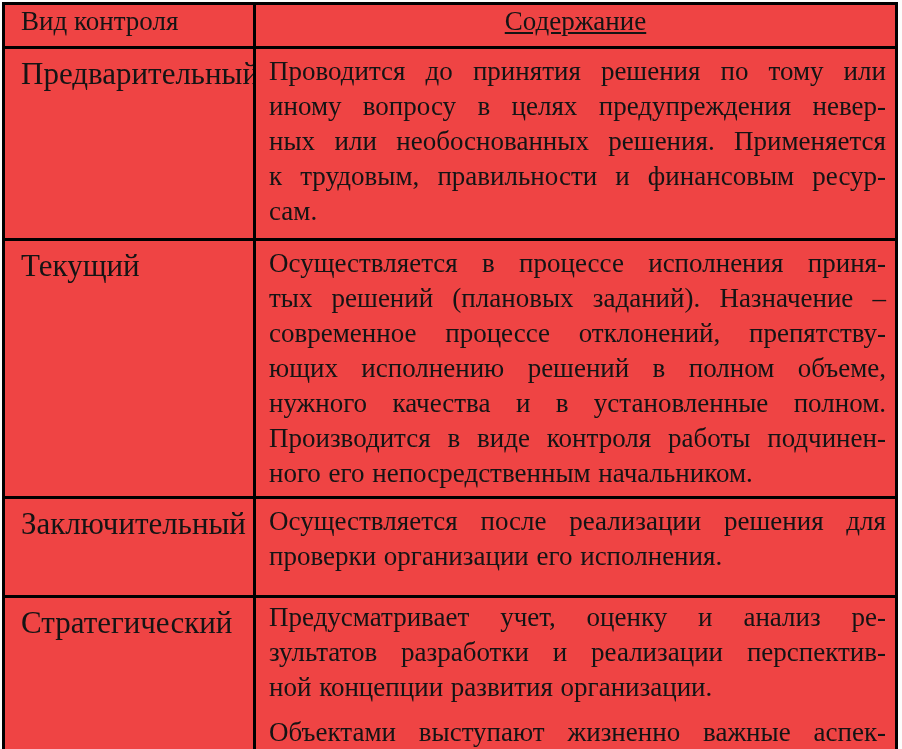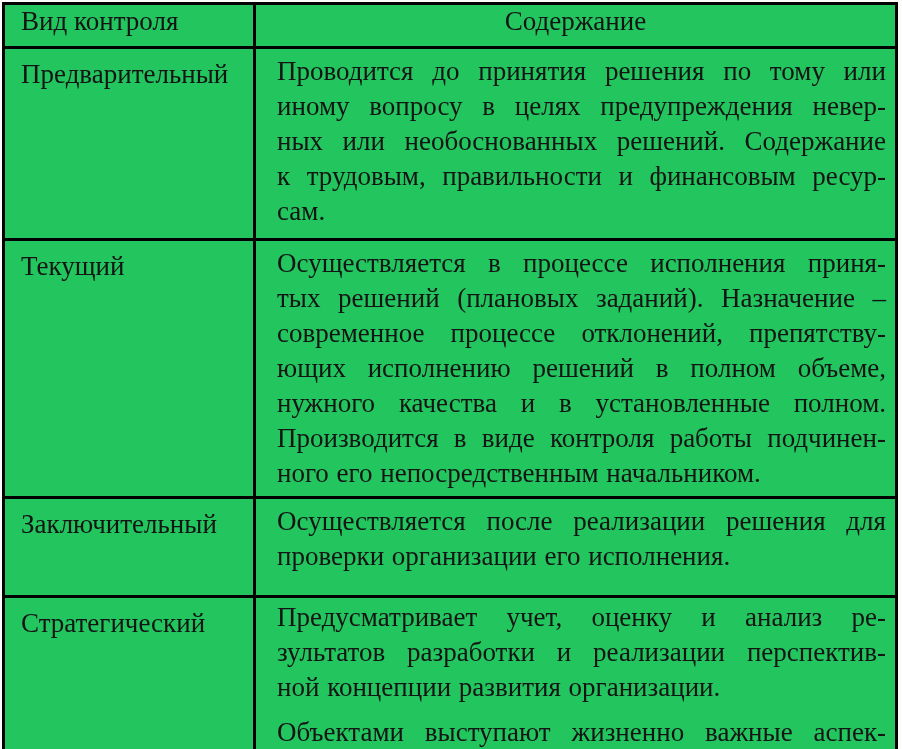--- a/index.html
+++ b/index.html
@@ -27,47 +27,48 @@
     width: 896px;
     border-collapse: collapse;
     table-layout: fixed;
   }
   table.control-table col.c-kind { width: 251px; }
   table.control-table th,
   table.control-table td {
     border: 3px solid #000000;
     vertical-align: top;
     overflow: hidden;
-    background: #22c55e;
+    background: #ef4444;
   }
   th {
     font-weight: normal;
     font-size: 27px;
     height: 39px;
     vertical-align: middle;
   }
   th.kind {
     text-align: left;
     padding-left: 16px;
   }
   th.content {
     text-align: center;
+    text-decoration: underline;
   }
   td.kind {
-    font-size: 27px;
+    font-size: 31px;
     line-height: 34px;
     padding: 8px 4px 0 16px;
     white-space: nowrap;
   }
   td.content {
     font-size: 27px;
     line-height: 35px;
     padding: 5px 9px 0 13px;
   }
-  .para { margin: 0 0 10px 8px; }
+  .para { margin: 0 0 10px 0; }
   .para:last-child { margin-bottom: 0; }
   .line {
     text-align: justify;
     text-align-last: justify;
     word-spacing: 1px;
   }
   .line.last {
     text-align: left;
     text-align-last: left;
   }
@@ -93,21 +94,21 @@
         <th class="content">Содержание</th>
       </tr>
     </thead>
     <tbody>
         <tr class="row row-0">
           <td class="kind">Предварительный</td>
           <td class="content">
             <div class="para">
               <div class="line">Проводится до принятия решения по тому или</div>
               <div class="line">иному вопросу в целях предупреждения невер-</div>
-              <div class="line">ных или необоснованных решений. Содержание</div>
+              <div class="line">ных или необоснованных решения. Применяется</div>
               <div class="line">к трудовым, правильности и финансовым ресур-</div>
               <div class="line last">сам.</div>
             </div>
           </td>
         </tr>
         <tr class="row row-1">
           <td class="kind">Текущий</td>
           <td class="content">
             <div class="para">
               <div class="line">Осуществляется в процессе исполнения приня-</div>

